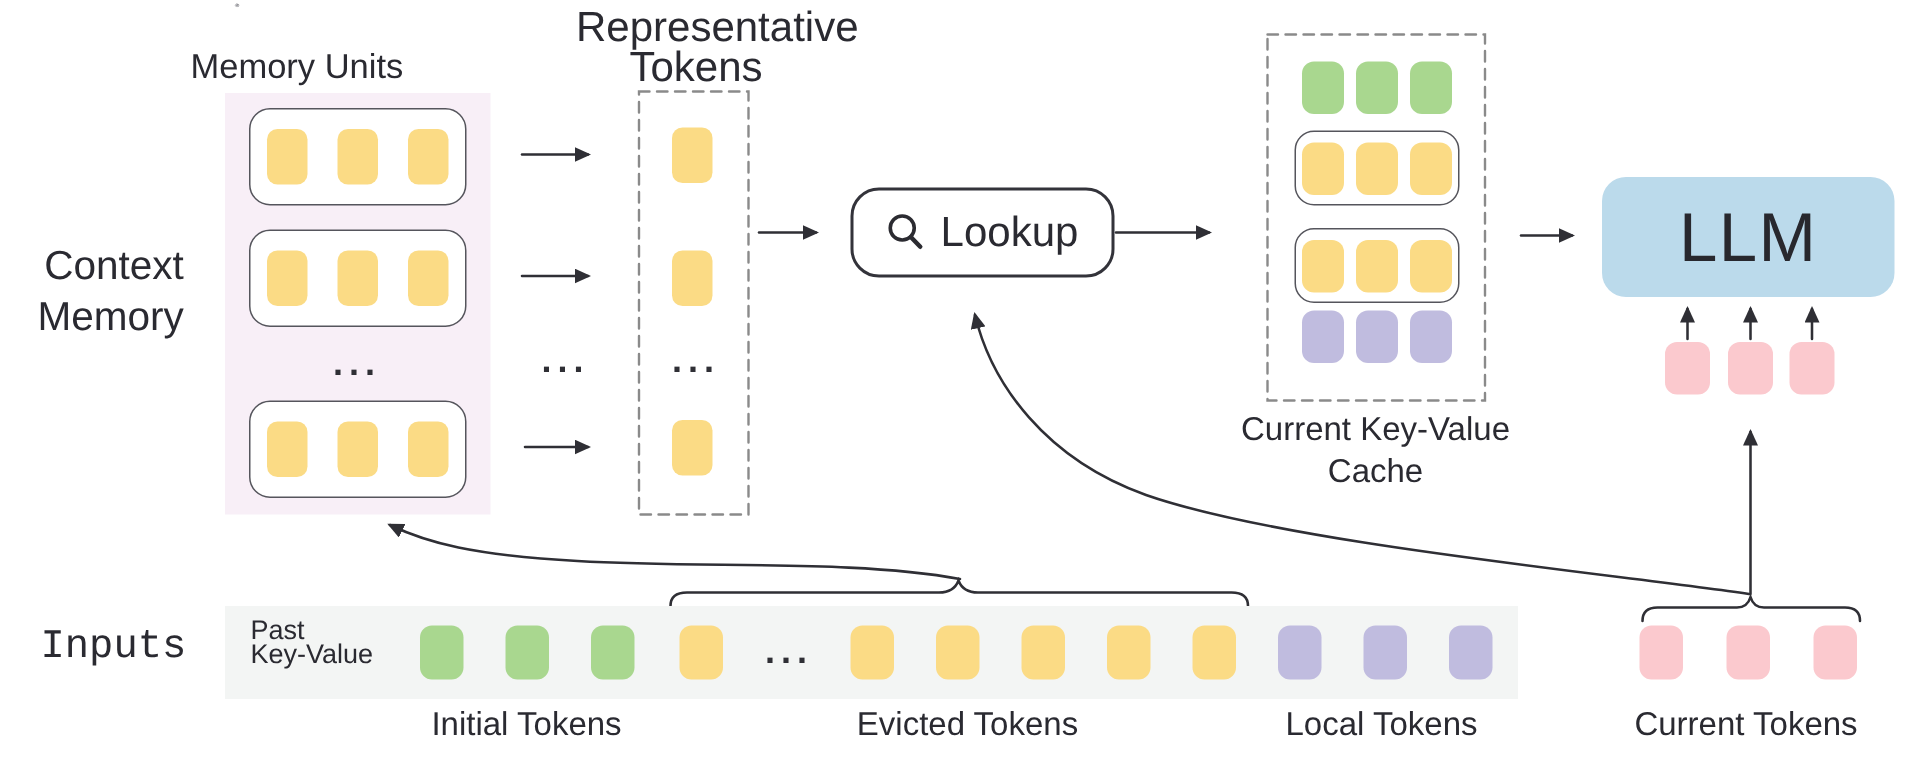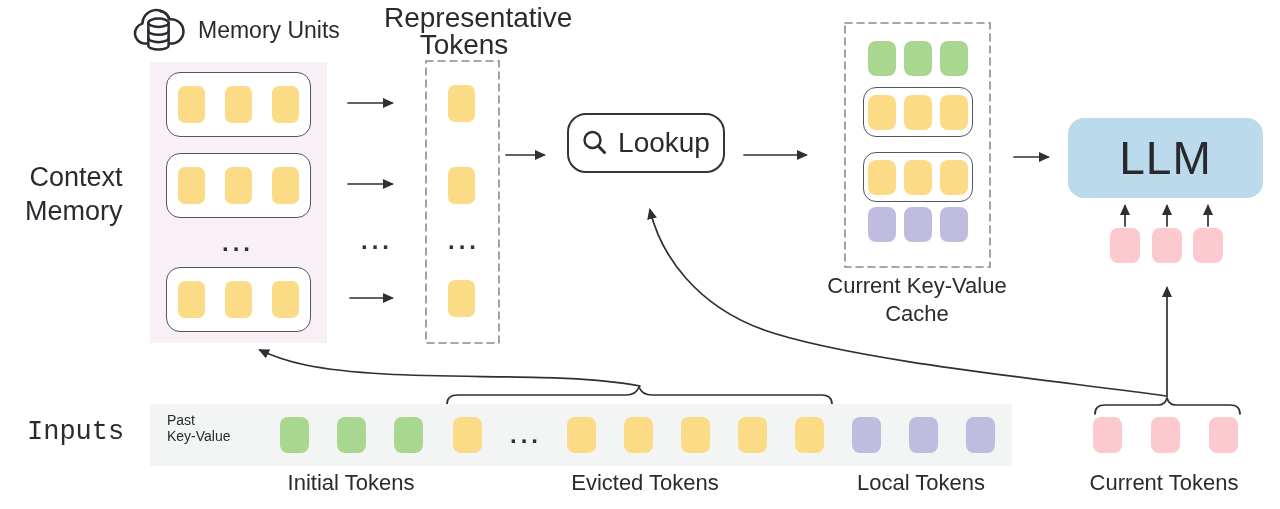--- a/index.html
+++ b/index.html
@@ -26,21 +26,21 @@
     justify-content:space-between;padding:0 11px;box-sizing:border-box;
   }
   .dots{
     font-weight:bold;font-size:24px;letter-spacing:4px;color:#2f2f35;
     line-height:10px;white-space:nowrap;
   }
   
   .small-title{font-size:28px;line-height:27px;text-align:center;}
   
   #lookup-button{
-    left:567px;top:113px;width:158px;height:60px;border:2px solid #33333a;border-radius:19px;
+    left:567px;top:125px;width:176px;height:60px;border:2px solid #33333a;border-radius:19px;
     background:#ffffff;display:flex;align-items:center;justify-content:center;gap:10px;
     box-sizing:border-box;font-size:28px;cursor:pointer;
   }
   
   .cache-row{position:absolute;display:flex;gap:8px;}
   .cache-unit{
     position:absolute;left:863px;width:110px;height:50px;background:#ffffff;
     border:1.4px solid #55555c;border-radius:13px;display:flex;align-items:center;
     justify-content:center;gap:8px;box-sizing:border-box;
   }
@@ -48,21 +48,21 @@
   
   #llm-box{
     left:1068px;top:118px;width:195px;height:80px;background:#bbdaeb;border-radius:16px;
     display:flex;align-items:center;justify-content:center;
     font-size:46px;font-weight:500;color:#28282e;letter-spacing:1px;
   }
   
   #input-strip{left:150px;top:404px;width:862px;height:62px;background:#f3f5f4;}
   .strip-group{position:absolute;top:417px;display:flex;gap:28px;align-items:center;}
   .token-label{position:absolute;top:470px;font-size:22px;white-space:nowrap;transform:translateX(-50%);}
-  #past-kv-label{left:167px;top:412px;font-size:14px;line-height:16px;}
+  #past-kv-label{left:167px;top:412px;font-size:18px;line-height:16px;}
   .dots-cell{width:29px;text-align:center;}
   
   #overlay{position:absolute;left:0;top:0;pointer-events:none;}
 </style>
 </head>
 <body>
 
 <div id="canvas">
 
   <svg id="overlay" width="1280" height="509" viewBox="0 0 1280 509">
@@ -98,21 +98,21 @@
       <path d="M1095,414 Q1095,405 1105,405 L1158,405 Q1165,405 1167,398 Q1169,405 1176,405 L1230,405 Q1240,405 1240,414"></path>
     </g>
   </svg>
 
   <div class="abs side-label" style="left:25px;top:160px;text-align:right;">
     <div>Context</div>
     <div>Memory</div>
   </div>
   <div class="abs side-label" style="left:27px;top:415px;font-family:Liberation Mono, monospace;">Inputs</div>
 
-  <div class="abs" style="left:127px;top:2px;height:56px;display:flex;align-items:center;gap:9px;">
+  <div class="abs" style="left:127px;top:2px;height:56px;display:flex;gap:26px;flex-direction:column;">
     <svg width="62" height="56" viewBox="0 0 64 58">
       <g stroke="#2b2b31" stroke-width="2.6" fill="none" stroke-linecap="round" stroke-linejoin="round">
         <path d="M47,43 L18,43 A10.5,10.5 0 0 1 15.8,22.4 A14.5,14.5 0 0 1 44,18 A10,10 0 0 1 47.5,43 Z" fill="#ffffff"></path>
         <path d="M34.5,9.5 A10,10 0 0 1 43,16.5"></path>
         <path d="M22,21.5 L22,45 A10.5,4.3 0 0 0 43,45 L43,21.5" fill="#ffffff"></path>
         <path d="M22,29.7 A10.5,4.3 0 0 0 43,29.7"></path>
         <path d="M22,37.3 A10.5,4.3 0 0 0 43,37.3"></path>
         <ellipse cx="32.5" cy="21.5" rx="10.5" ry="4.3" fill="#ffffff"></ellipse>
       </g>
     </svg>

